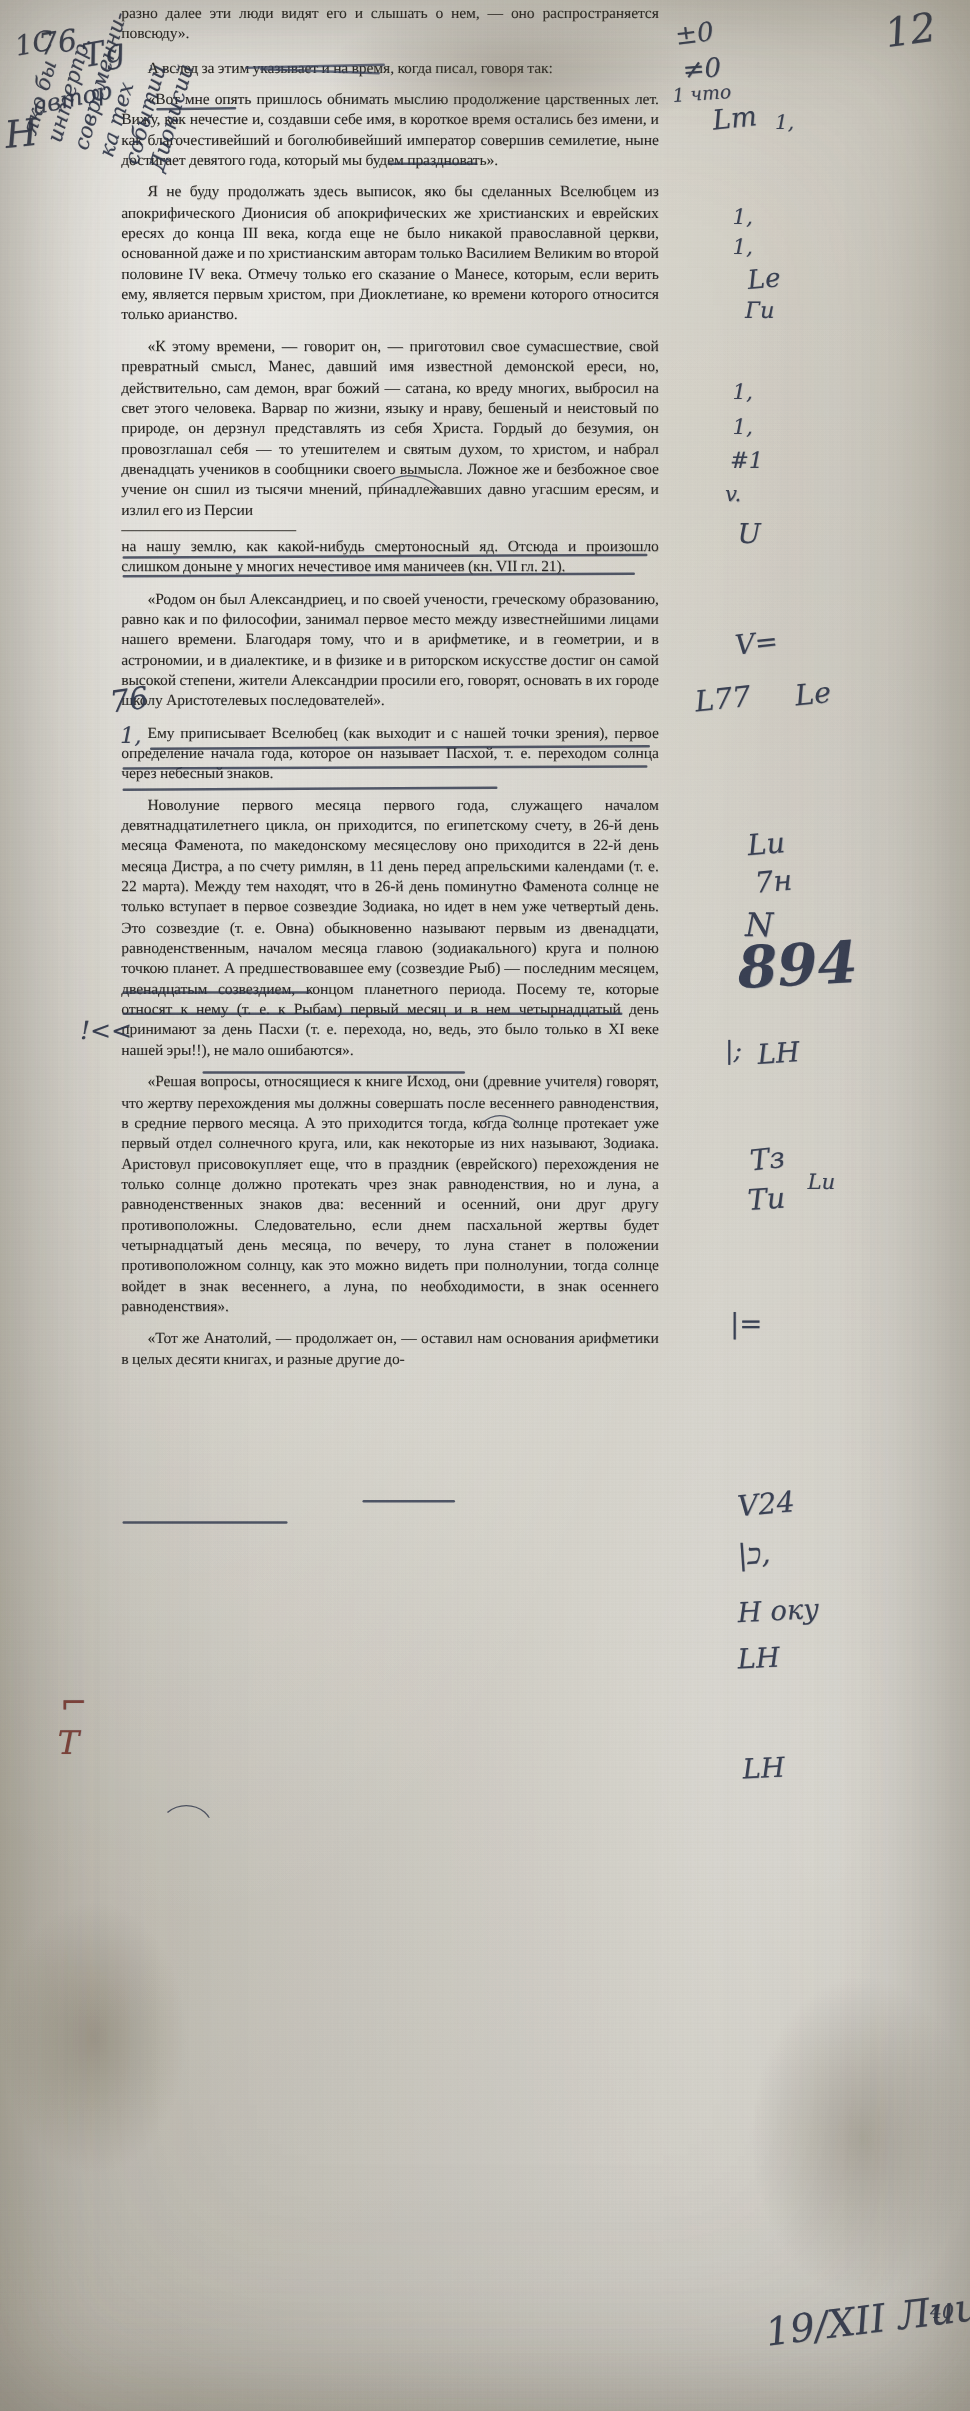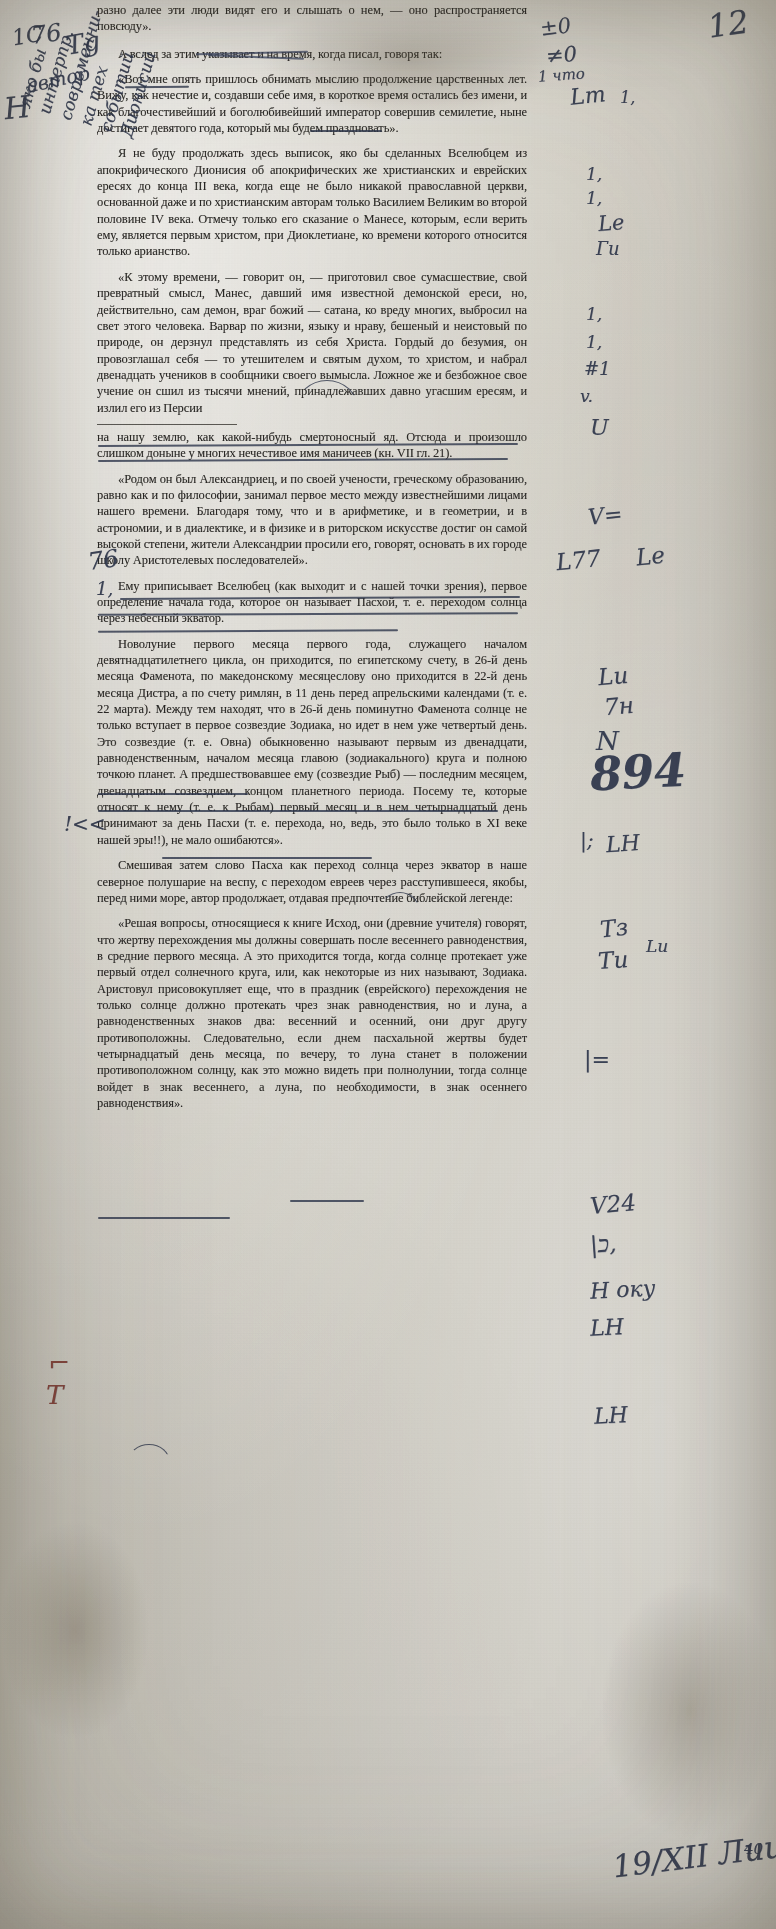--- a/index.html
+++ b/index.html
@@ -122,24 +122,24 @@
 
   <div class="col">
     <p class="para" style="margin-top:2px;">разно далее эти люди видят его и слышать о нем, — оно распространяется повсюду».</p>
     <p class="para ind" style="margin-top:11px;">А вслед за этим указывает и на время, когда писал, говоря так:</p>
     <p class="para ind" style="margin-top:9px;">«Вот мне опять пришлось обнимать мыслию продолжение царственных лет. Вижу, как нечестие и, создавши себе имя, в короткое время остались без имени, и как благочестивейший и боголюбивейший император совершив семилетие, ныне достигает девятого года, который мы будем праздновать».</p>
     <p class="para ind" style="margin-top:9px;">Я не буду продолжать здесь выписок, яко бы сделанных Вселюбцем из апокрифического Дионисия об апокрифических же христианских и еврейских ересях до конца III века, когда еще не было никакой православной церкви, основанной даже и по христианским авторам только Василием Великим во второй половине IV века. Отмечу только его сказание о Манесе, которым, если верить ему, является первым христом, при Диоклетиане, ко времени которого относится только арианство.</p>
     <p class="para ind" style="margin-top:9px;">«К этому времени, — говорит он, — приготовил свое сумасшествие, свой превратный смысл, Манес, давший имя известной демонской ереси, но, действительно, сам демон, враг божий — сатана, ко вреду многих, выбросил на свет этого человека. Варвар по жизни, языку и нраву, бешеный и неистовый по природе, он дерзнул представлять из себя Христа. Гордый до безумия, он провозглашал себя — то утешителем и святым духом, то христом, и набрал двенадцать учеников в сообщники своего вымысла. Ложное же и безбожное свое учение он сшил из тысячи мнений, принадлежавших давно угасшим ересям, и излил его из Персии</p>
     <div class="rule" style="margin-top:8px;"></div>
     <p class="para" style="margin-top:3px;">на нашу землю, как какой-нибудь смертоносный яд. Отсюда и произошло слишком доныне у многих нечестивое имя маничеев (кн. VII гл. 21).</p>
     <p class="para ind" style="margin-top:9px;">«Родом он был Александриец, и по своей учености, греческому образованию, равно как и по философии, занимал первое место между известнейшими лицами нашего времени. Благодаря тому, что и в арифметике, и в геометрии, и в астрономии, и в диалектике, и в физике и в риторском искусстве достиг он самой высокой степени, жители Александрии просили его, говорят, основать в их городе школу Аристотелевых последователей».</p>
-    <p class="para ind" style="margin-top:9px;">Ему приписывает Вселюбец (как выходит и с нашей точки зрения), первое определение начала года, которое он называет Пасхой, т. е. переходом солнца через небесный экватор.</p>
+    <p class="para ind" style="margin-top:9px;">Ему приписывает Вселюбец (как выходит и с нашей точки зрения), первое определение начала года, которое он называет Пасхой, т. е. переходом солнца через небесный знаков.</p>
     <p class="para ind" style="margin-top:9px;">Новолуние первого месяца первого года, служащего началом девятнадцатилетнего цикла, он приходится, по египетскому счету, в 26-й день месяца Фаменота, по македонскому месяцеслову оно приходится в 22-й день месяца Дистра, а по счету римлян, в 11 день перед апрельскими календами (т. е. 22 марта). Между тем находят, что в 26-й день поминутно Фаменота солнце не только вступает в первое созвездие Зодиака, но идет в нем уже четвертый день. Это созвездие (т. е. Овна) обыкновенно называют первым из двенадцати, равноденственным, началом месяца главою (зодиакального) круга и полною точкою планет. А предшествовавшее ему (созвездие Рыб) — последним месяцем, двенадцатым созвездием, концом планетного периода. Посему те, которые относят к нему (т. е. к Рыбам) первый месяц и в нем четырнадцатый день принимают за день Пасхи (т. е. перехода, но, ведь, это было только в XI веке нашей эры!!), не мало ошибаются».</p>
-    <p class="para ind" style="margin-top:9px;">Смешивая затем слово Пасха как переход солнца через экватор в наше северное полушарие на веспу, с переходом евреев через расступившееся, якобы, перед ними море, автор продолжает, отдавая предпочтение библейской легенде:</p>
     <p class="para ind" style="margin-top:9px;">«Решая вопросы, относящиеся к книге Исход, они (древние учителя) говорят, что жертву перехождения мы должны совершать после весеннего равноденствия, в средние первого месяца. А это приходится тогда, когда солнце протекает уже первый отдел солнечного круга, или, как некоторые из них называют, Зодиака. Аристовул присовокупляет еще, что в праздник (еврейского) перехождения не только солнце должно протекать чрез знак равноденствия, но и луна, а равноденственных знаков два: весенний и осенний, они друг другу противоположны. Следовательно, если днем пасхальной жертвы будет четырнадцатый день месяца, по вечеру, то луна станет в положении противоположном солнцу, как это можно видеть при полнолунии, тогда солнце войдет в знак весеннего, а луна, по необходимости, в знак осеннего равноденствия».</p>
+    <p class="para ind" style="margin-top:9px;">«Тот же Анатолий, — продолжает он, — оставил нам основания арифметики в целых десяти книгах, и разные другие до-</p>
   </div>
 
   <div class="hw dark med" style="left:31px; top:22px; transform:rotate(-8deg); font-size:24px;">76</div>
   <div class="hw dark med" style="left:66px; top:30px; transform:rotate(-10deg); font-size:26px;">Tg</div>
   <div class="hw dark sm" style="left:26px; top:70px; transform:rotate(-12deg); font-size:19px;">автор</div>
   <div class="hw dark" style="left:14px; top:105px; font-size:17px; transform:rotate(-74deg); transform-origin:left top; line-height:1.25;">яко бы
 интерпр.
 современни-
 ка тех
 событий

